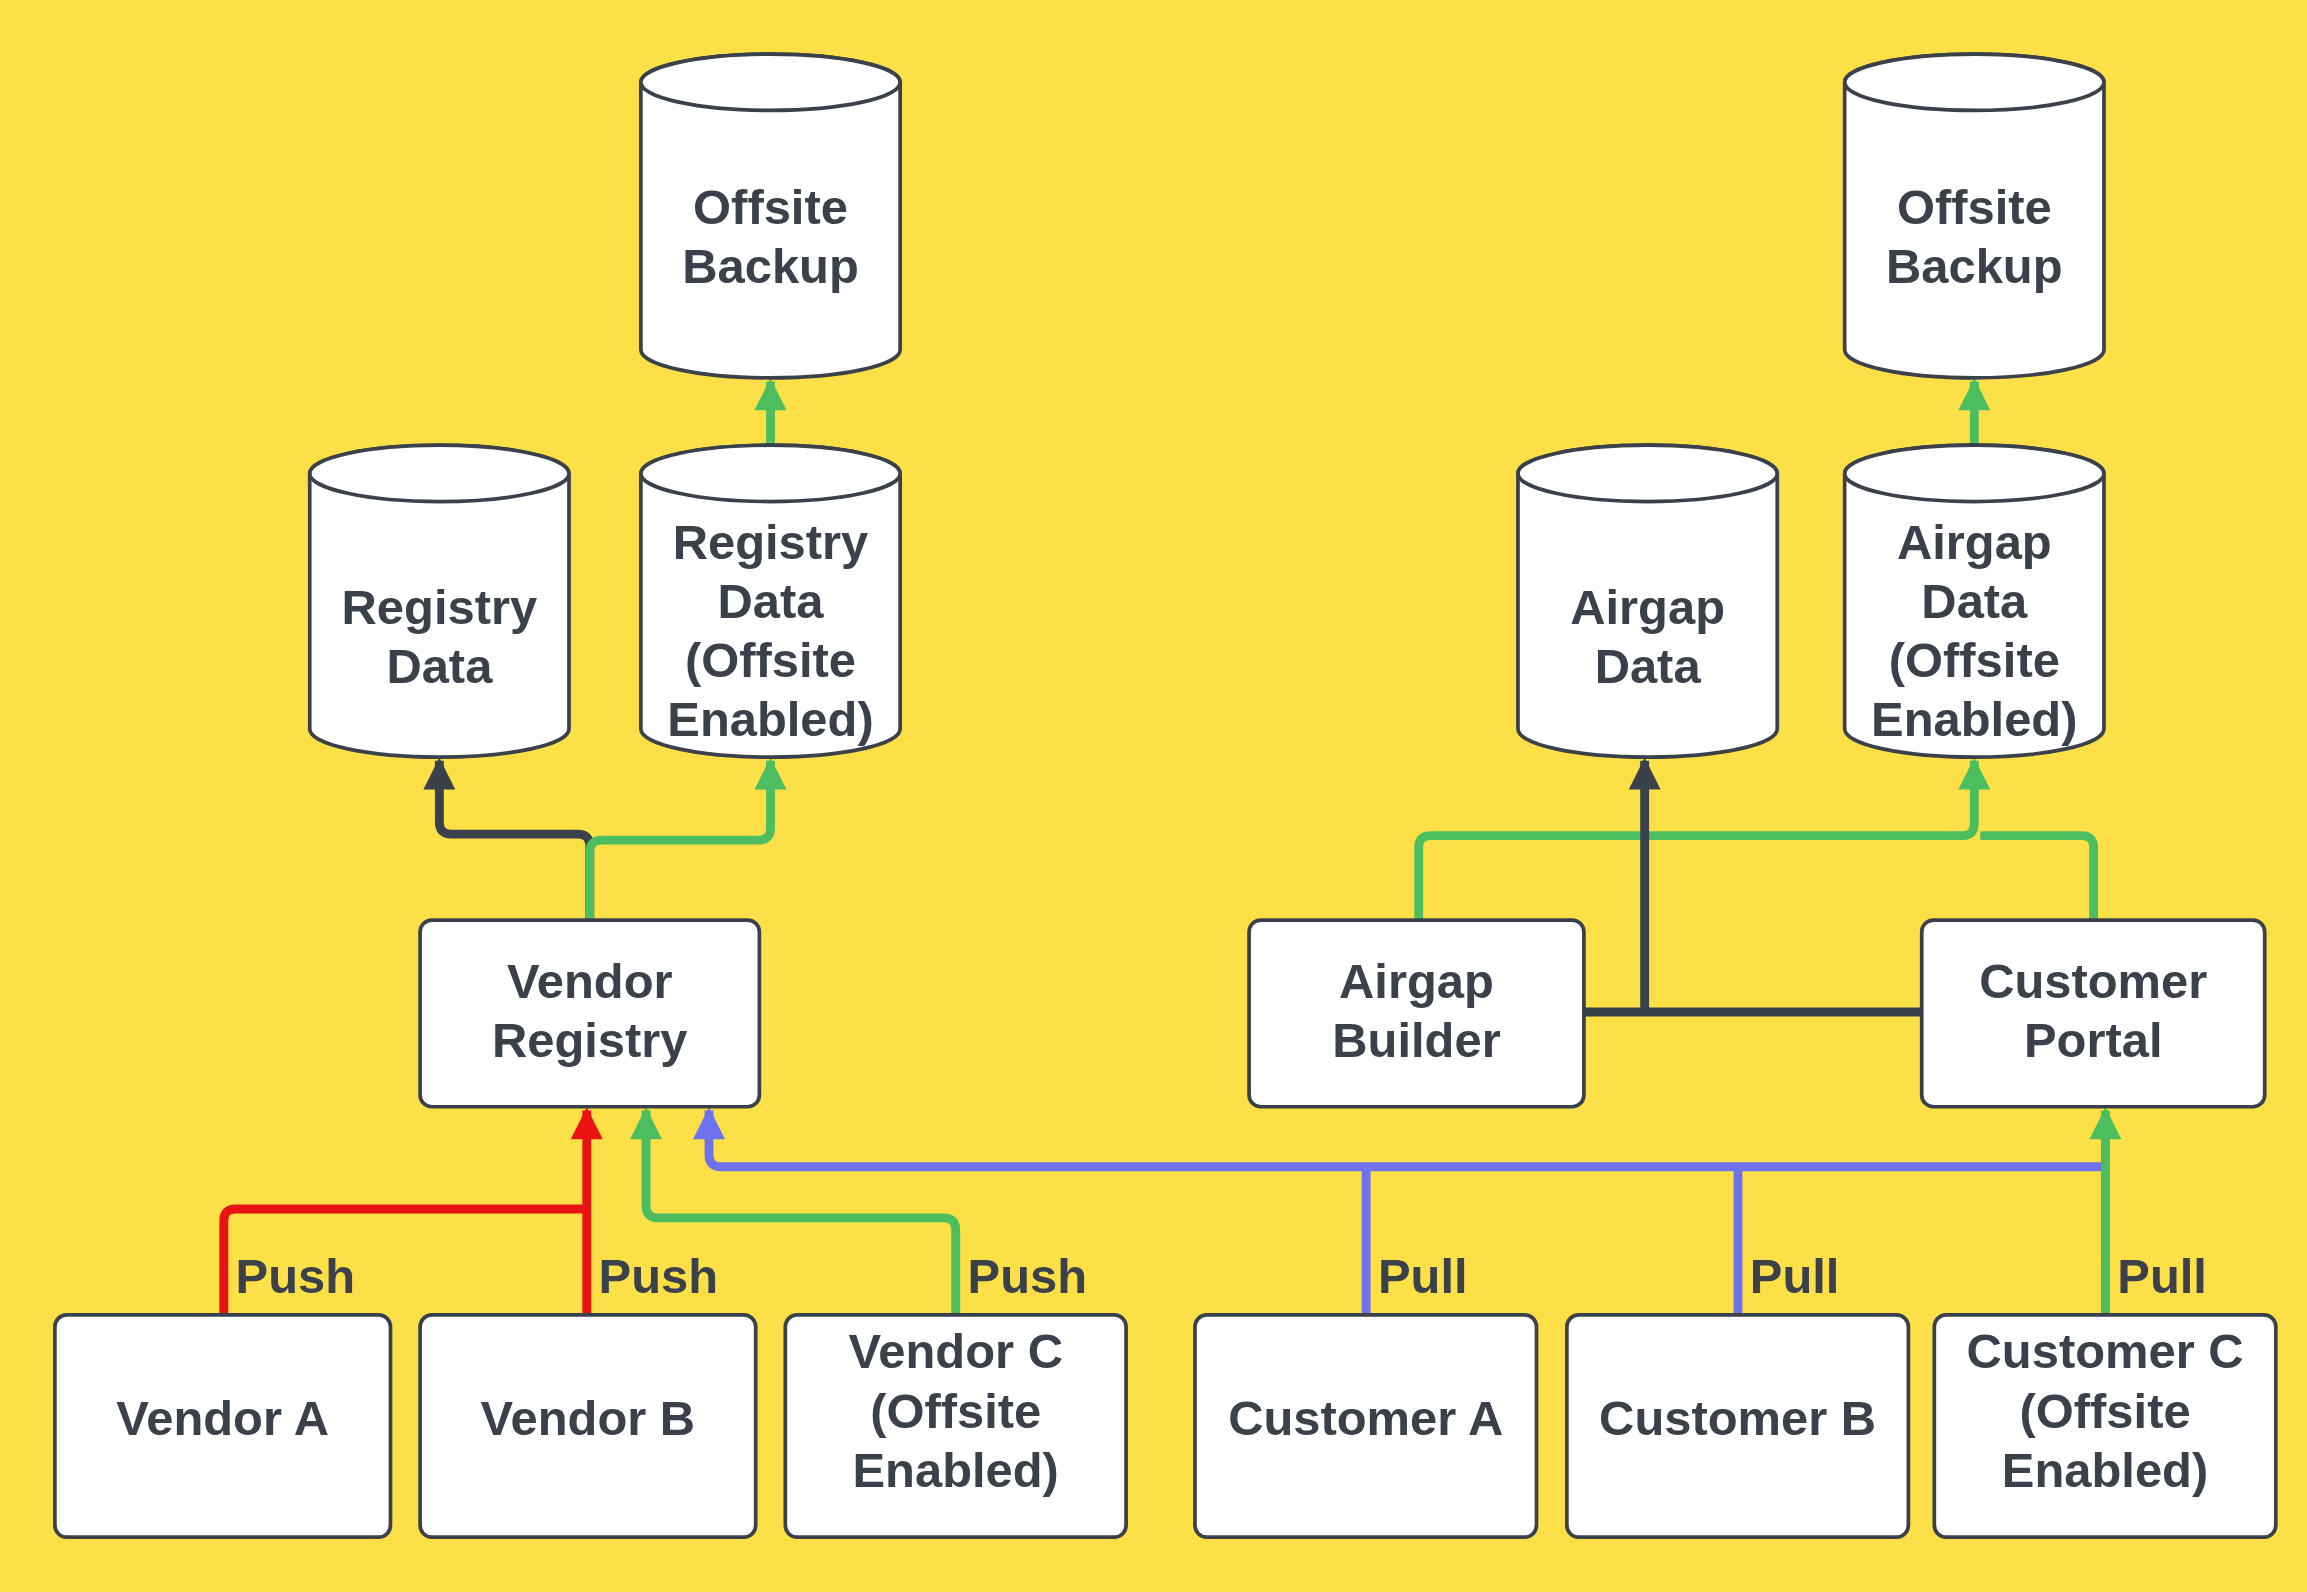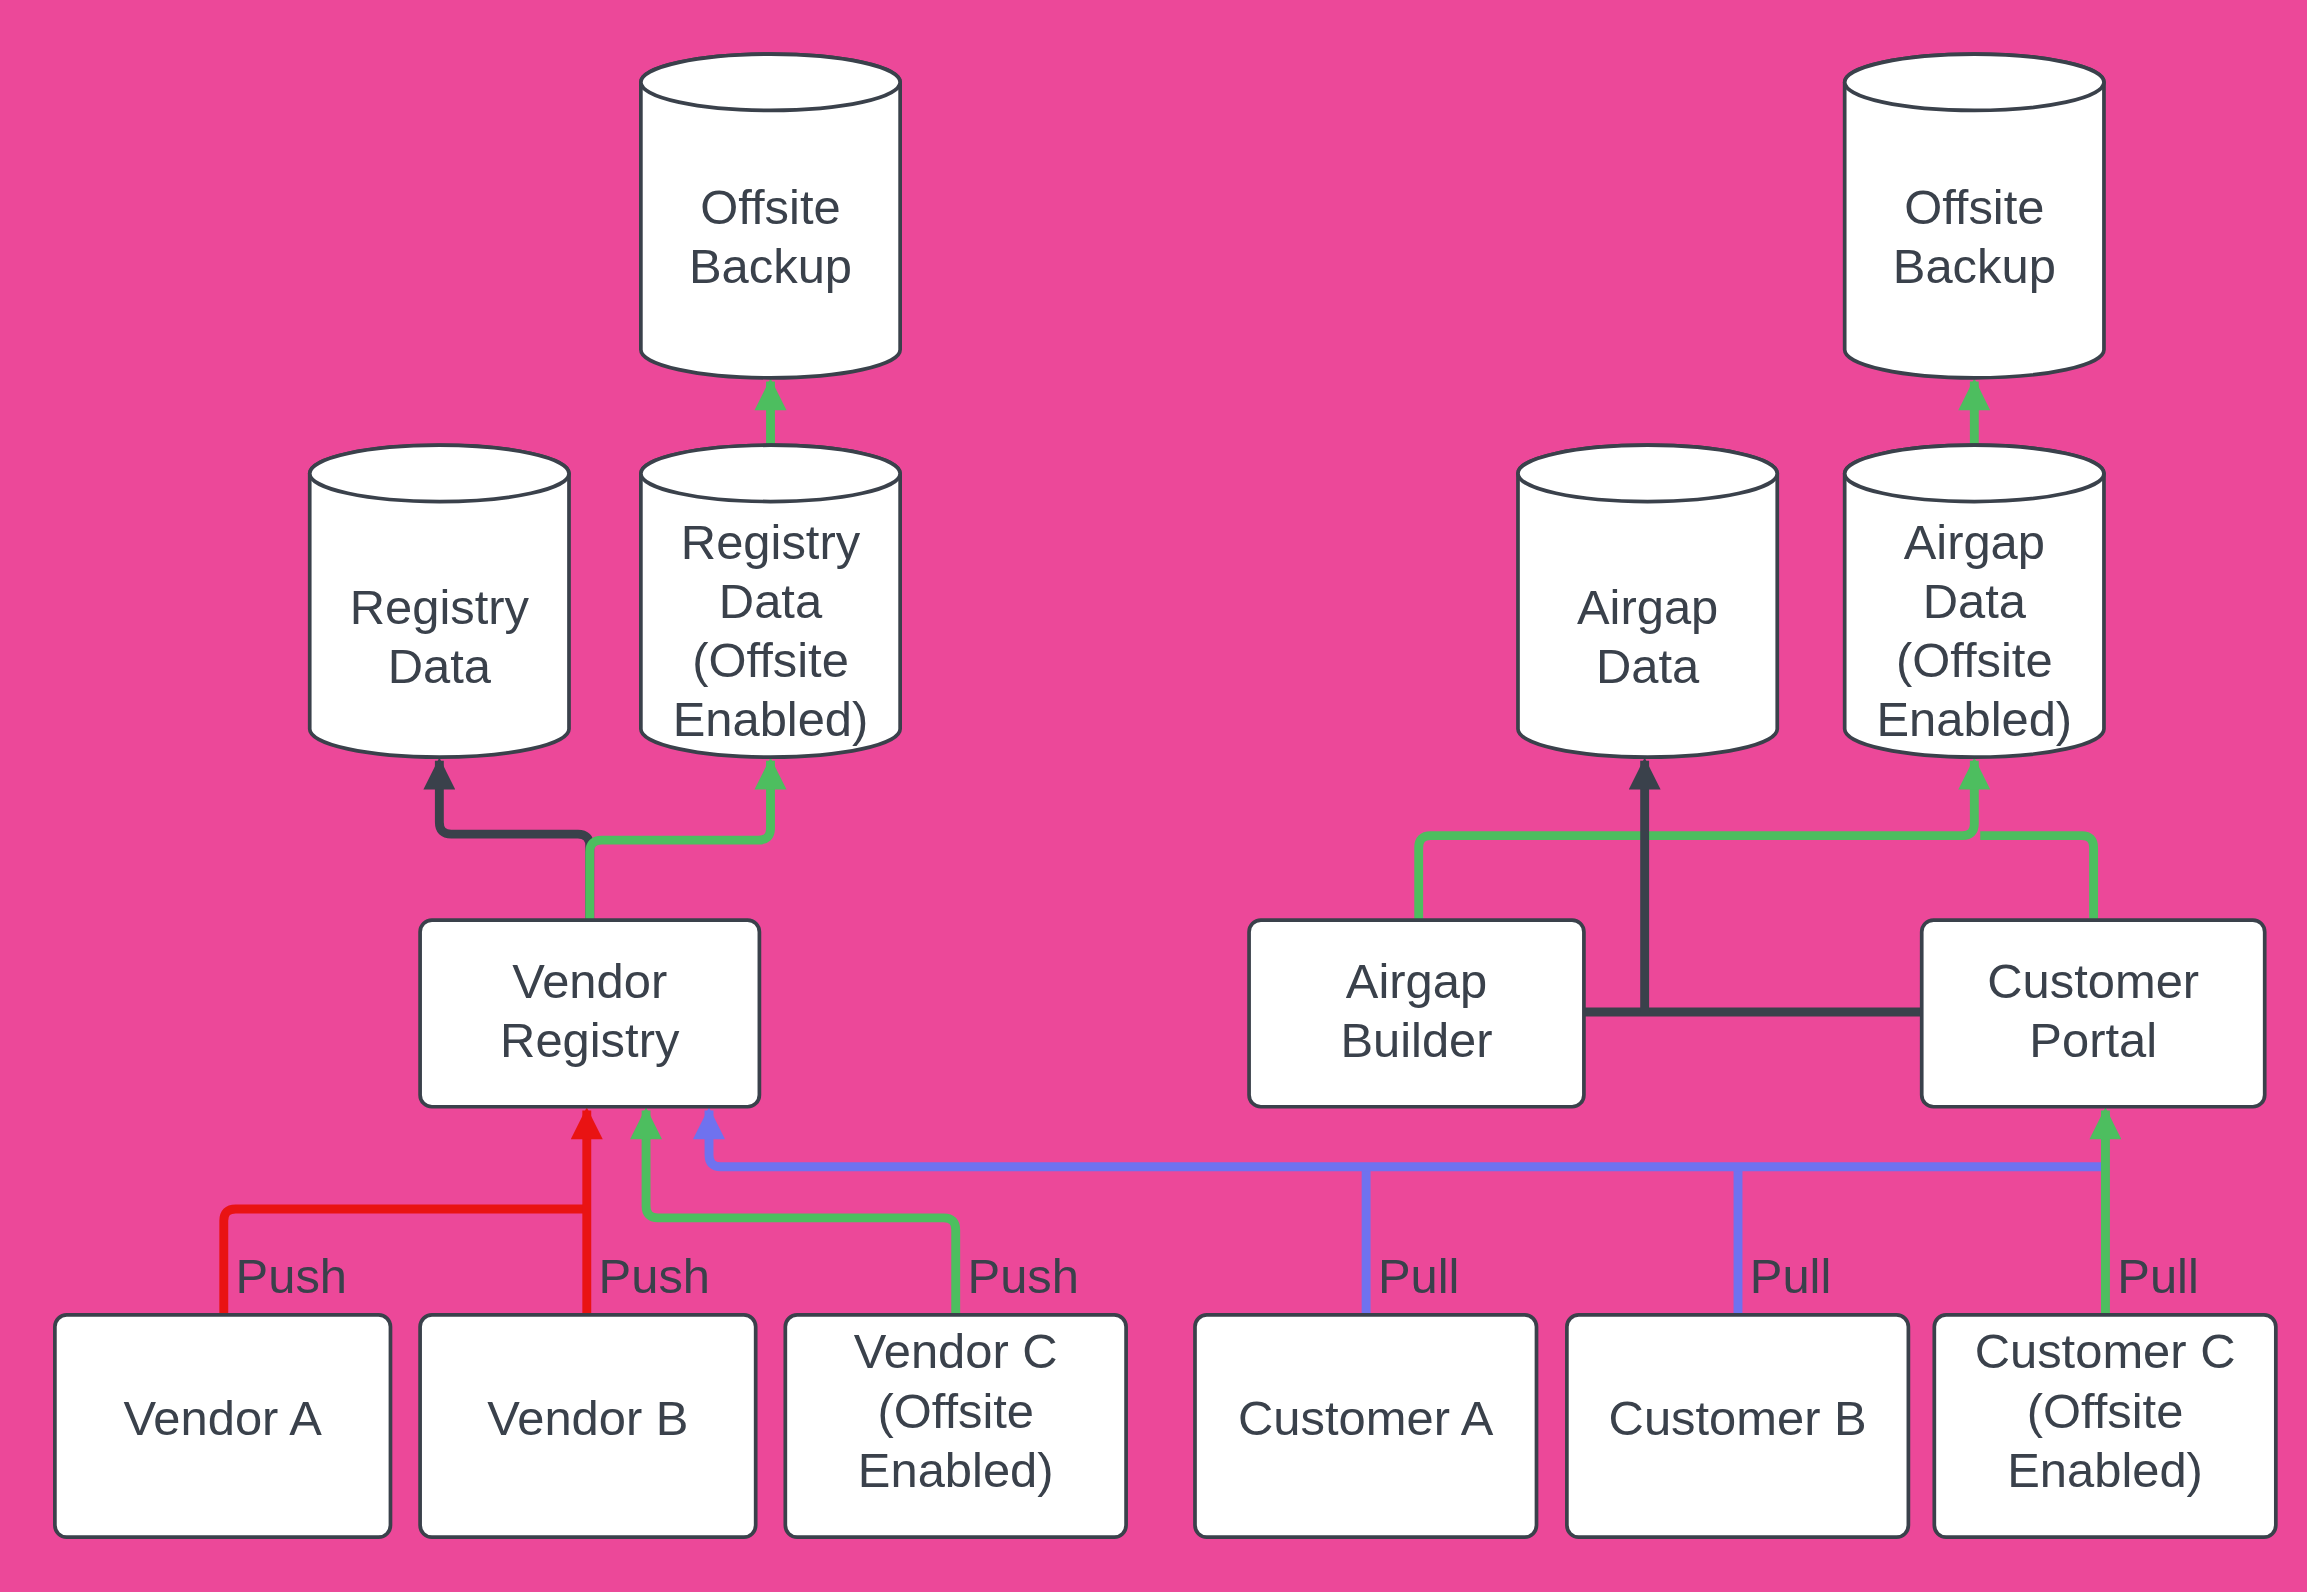--- a/index.html
+++ b/index.html
@@ -5,22 +5,23 @@
   html, body {
     margin: 0;
     padding: 0;
     background: #ffffff;
     font-family: "Liberation Sans", sans-serif;
   }
   #canvas-wrap {
     position: relative;
     width: 2307px;
     height: 1592px;
-    background: #ec4899;
+    background: #fde047;
     overflow: hidden;
+    font-weight: bold;
   }
   svg text {
     font-family: "Liberation Sans", sans-serif;
     font-size: 66px;
     fill: #3A414B;
   }
 </style>
 </head>
 <body>
 

